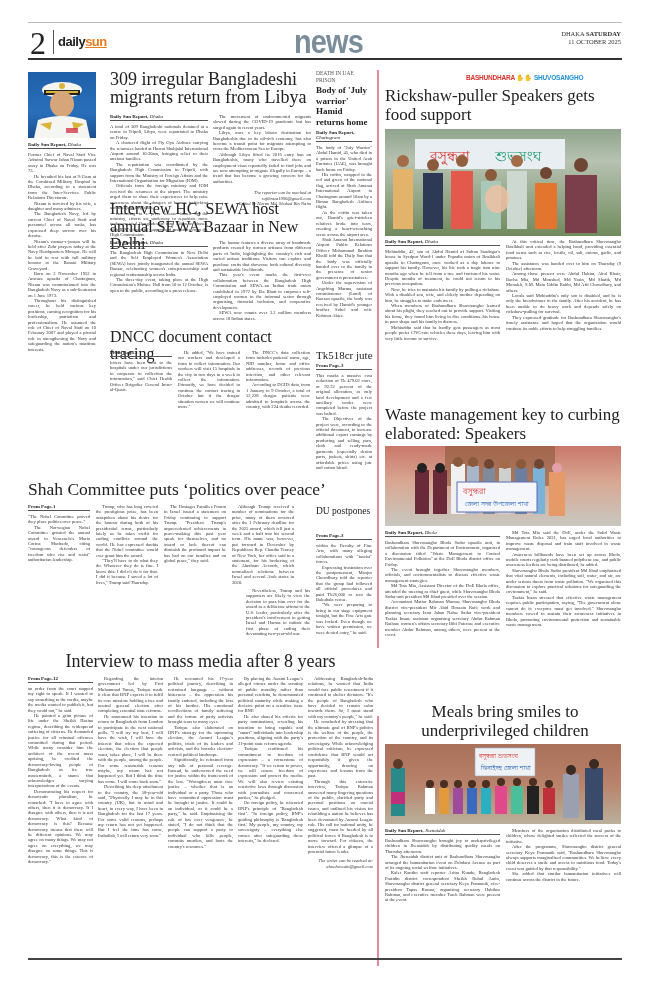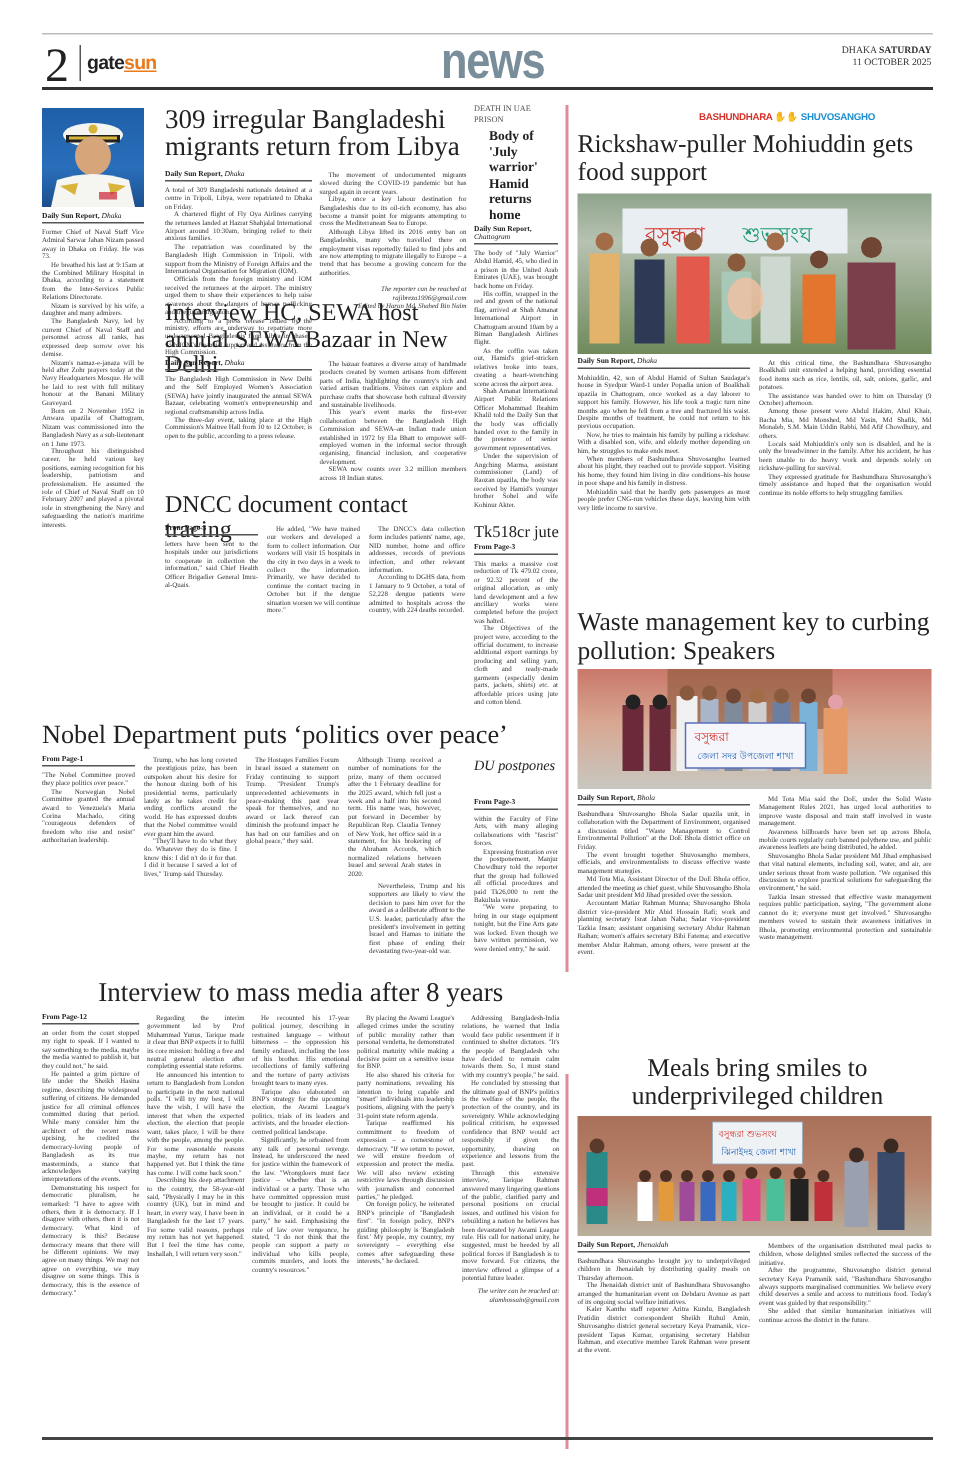--- a/index.html
+++ b/index.html
@@ -24,21 +24,21 @@
   .redrule { position: absolute; width: 1.5px; background: #e08c9a; }
   .photo { position: absolute; overflow: hidden; }
 </style>
 </head>
 <body>
 
 <div class="topline"></div>
 <div class="pagenum">2</div>
 <div class="vbar"></div>
 <div class="logo">
-  <span class="d">gate</span><span class="s">sun</span>
+  <span class="d">daily</span><span class="s">sun</span>
 </div>
 <div class="section">news</div>
 <div class="dateline">
   <div><span>DHAKA</span> <b>SATURDAY</b></div>
   <div>11 OCTOBER 2025</div>
 </div>
 <div class="bottomline"></div>
 
 <div class="photo" style="left:28px;top:72px;width:68px;height:66px;background:linear-gradient(180deg,#1e5fa8 0%,#2a6fbb 60%,#1c4f8f 100%);">
   <svg width="68" height="66" viewBox="0 0 68 66">
@@ -126,59 +126,59 @@
 </div>
 <div class="abs" style="left:246px;top:350px;width:64px;">
   <div class="txt">
     <p>The DNCC's data collection form includes patients' name, age, NID number, home and office addresses, records of previous infection, and other relevant information.</p>
     <p>According to DGHS data, from 1 January to 9 October, a total of 52,228 dengue patients were admitted to hospitals across the country, with 224 deaths recorded.</p>
   </div>
 </div>
 
 <div class="abs" style="left:316px;top:70px;width:56px;">
   <div style="font-family:'Liberation Serif',serif;font-size:5.5px;color:#555;line-height:6.5px;margin-bottom:2px;">DEATH IN UAE PRISON</div>
-  <div class="head" style="font-size:9px;line-height:10.5px;font-weight:bold;margin-bottom:3px;margin-left:10px;">Body of 'July warrior' Hamid returns home</div>
+  <div class="head" style="font-size:9px;line-height:10.5px;font-weight:bold;margin-bottom:3px;">Body of 'July warrior' Hamid returns home</div>
   <div class="byline"><span>Daily Sun Report,</span><br><i>Chattogram</i></div>
   <div class="txt">
     <p class="first">The body of "July Warrior" Abdul Hamid, 45, who died in a prison in the United Arab Emirates (UAE), was brought back home on Friday.</p>
     <p>His coffin, wrapped in the red and green of the national flag, arrived at Shah Amanat International Airport in Chattogram around 10am by a Biman Bangladesh Airlines flight.</p>
     <p>As the coffin was taken out, Hamid's grief-stricken relatives broke into tears, creating a heart-wrenching scene across the airport area.</p>
     <p>Shah Amanat International Airport Public Relations Officer Mohammad Ibrahim Khalil told the Daily Sun that the body was officially handed over to the family in the presence of senior government representatives.</p>
     <p>Under the supervision of Angching Marma, assistant commissioner (Land) of Raozan upazila, the body was received by Hamid's younger brother Sohel and wife Kohinur Akter.</p>
   </div>
 </div>
 
 <div class="abs" style="left:316px;top:350px;width:56px;">
   <div class="head" style="font-size:11px;line-height:11px;white-space:nowrap;margin-bottom:2px;">Tk518cr jute</div>
   <div class="byline">From Page-3</div>
   <div class="txt">
     <p class="first">This marks a massive cost reduction of Tk 479.02 crore, or 92.32 percent of the original allocation, as only land development and a few ancillary works were completed before the project was halted.</p>
     <p>The Objectives of the project were, according to the official document, to increase additional export earnings by producing and selling yarn, cloth and ready-made garments (especially denim parts, jackets, shirts) etc. at affordable prices using jute and cotton blend.</p>
   </div>
 </div>
 
 <div class="abs" style="left:316px;top:506px;width:56px;">
-  <div class="head" style="font-size:9.5px;line-height:11px;white-space:nowrap;margin-bottom:16px;font-style:italic;">DU postpones</div>
+  <div class="head" style="font-size:9.5px;line-height:11px;white-space:nowrap;margin-bottom:16px;">DU postpones</div>
   <div class="byline">From Page-3</div>
   <div class="txt">
     <p class="first">within the Faculty of Fine Arts, with many alleging collaborations with "fascist" forces.</p>
     <p>Expressing frustration over the postponement, Manjur Chowdhury told the reporter that the group had followed all official procedures and paid Tk26,000 to rent the Bakultala venue.</p>
     <p>"We were preparing to bring in our stage equipment tonight, but the Fine Arts gate was locked. Even though we have written permission, we were denied entry," he said.</p>
   </div>
 </div>
 
 <div class="redrule" style="left:377px;top:70px;height:578px;"></div>
 <div class="redrule" style="left:377px;top:716px;height:250px;"></div>
 
 <div class="abs" style="left:466px;top:74px;font-family:'Liberation Sans',sans-serif;font-weight:bold;font-size:6.5px;letter-spacing:-0.2px;">
   <span style="color:#d6322a;">BASHUNDHARA</span>
   <span style="color:#4caf50;">✋</span><span style="color:#1f8fd0;">✋</span>
   <span style="color:#1f8fd0;">SHUVOSANGHO</span>
 </div>
-<div class="abs" style="left:385px;top:86px;width:240px;font-family:'Liberation Serif',serif;font-size:17px;line-height:19px;color:#222;">Rickshaw-puller Mohiuddin gets food support</div>
+<div class="abs" style="left:385px;top:86px;width:240px;font-family:'Liberation Serif',serif;font-size:17px;line-height:19px;color:#222;">Rickshaw-puller Speakers gets food support</div>
 
 <div class="photo" style="left:385px;top:129px;width:236px;height:107px;background:linear-gradient(180deg,#8fa48c 0%,#b7c2b1 30%,#6f8a5c 100%);">
   <svg width="236" height="107" viewBox="0 0 236 107">
     <rect x="30" y="10" width="150" height="30" fill="#e8eef2"></rect>
     <text x="45" y="32" font-size="14" fill="#d6322a" font-family="DejaVu Sans">বসুন্ধরা</text>
     <text x="110" y="32" font-size="14" fill="#1f9b6e" font-family="DejaVu Sans">শুভসংঘ</text>
     <g>
       <rect x="8" y="40" width="20" height="60" fill="#e3b36c"></rect>
         <circle cx="18" cy="32" r="6" fill="#a36c48"></circle>
       <rect x="38" y="44" width="20" height="56" fill="#2e3a55"></rect>
@@ -210,21 +210,21 @@
 <div class="abs" style="left:506px;top:239px;width:115px;">
   <div class="txt">
     <p>At this critical time, the Bashundhara Shuvosangho Boalkhali unit extended a helping hand, providing essential food items such as rice, lentils, oil, salt, onions, garlic, and potatoes.</p>
     <p>The assistance was handed over to him on Thursday (9 October) afternoon.</p>
     <p>Among those present were Abdul Hakim, Abul Khair, Bacha Mia, Md Monshed, Md Yasin, Md Shafik, Md Monaleb, S.M. Main Uddin Rabbi, Md Afif Chowdhury, and others.</p>
     <p>Locals said Mohiuddin's only son is disabled, and he is only the breadwinner in the family. After his accident, he has been unable to do heavy work and depends solely on rickshaw-pulling for survival.</p>
     <p>They expressed gratitude for Bashundhara Shuvosangho's timely assistance and hoped that the organisation would continue its noble efforts to help struggling families.</p>
   </div>
 </div>
 
-<div class="abs" style="left:385px;top:405px;width:240px;font-family:'Liberation Serif',serif;font-size:17px;line-height:19px;color:#222;">Waste management key to curbing pollution: Speakers</div>
+<div class="abs" style="left:385px;top:405px;width:240px;font-family:'Liberation Serif',serif;font-size:17px;line-height:19px;color:#222;">Waste management key to curbing elaborated: Speakers</div>
 <div class="photo" style="left:385px;top:446px;width:236px;height:80px;background:linear-gradient(180deg,#c9786a 0%,#d8a792 45%,#c8c8c0 100%);">
   <svg width="236" height="80" viewBox="0 0 236 80">
     <rect x="60" y="0" width="110" height="40" fill="#8b5a3a" opacity="0.6"></rect>
     <g>
       <rect x="30" y="24" width="14" height="44" fill="#6b2a3a"></rect>
         <circle cx="37" cy="22" r="5" fill="#222"></circle>
       <rect x="48" y="24" width="14" height="44" fill="#6b2a3a"></rect>
         <circle cx="55" cy="22" r="5" fill="#222"></circle>
       <rect x="66" y="18" width="14" height="50" fill="#f0f0f0"></rect>
         <circle cx="73" cy="16" r="5" fill="#8a5a3c"></circle>
@@ -257,21 +257,21 @@
 </div>
 <div class="abs" style="left:506px;top:530px;width:115px;">
   <div class="txt">
     <p>Md Tota Mia said the DoE, under the Solid Waste Management Rules 2021, has urged local authorities to improve waste disposal and train staff involved in waste management.</p>
     <p>Awareness billboards have been set up across Bhola, mobile courts regularly curb banned polythene use, and public awareness leaflets are being distributed, he added.</p>
     <p>Shuvosangho Bhola Sadar president Md Jihad emphasised that vital natural elements, including soil, water, and air, are under serious threat from waste pollution. "We organised this discussion to explore practical solutions for safeguarding the environment," he said.</p>
     <p>Tazkia Insan stressed that effective waste management requires public participation, saying, "The government alone cannot do it; everyone must get involved." Shuvosangho members vowed to sustain their awareness initiatives in Bhola, promoting environmental protection and sustainable waste management.</p>
   </div>
 </div>
 
-<div class="abs" style="left:28px;top:480px;width:345px;font-family:'Liberation Serif',serif;font-size:17.5px;line-height:19px;color:#222;white-space:nowrap;">Nobel Department puts ‘politics over peace’</div>
+<div class="abs" style="left:28px;top:480px;width:345px;font-family:'Liberation Serif',serif;font-size:17.5px;line-height:19px;color:#222;white-space:nowrap;">Shah Committee puts ‘politics over peace’</div>
 <div class="abs" style="left:28px;top:504px;width:62px;">
   <div class="byline">From Page-1</div>
   <div class="txt">
     <p class="first">"The Nobel Committee proved they place politics over peace."</p>
     <p>The Norwegian Nobel Committee granted the annual award to Venezuela's Maria Corina Machado, citing "courageous defenders of freedom who rise and resist" authoritarian leadership.</p>
   </div>
 </div>
 <div class="abs" style="left:96px;top:504px;width:62px;">
   <div class="txt">
     <p>Trump, who has long coveted the prestigious prize, has been outspoken about his desire for the honour during both of his presidential terms, particularly lately as he takes credit for ending conflicts around the world. He has expressed doubts that the Nobel committee would ever grant him the award.</p>

